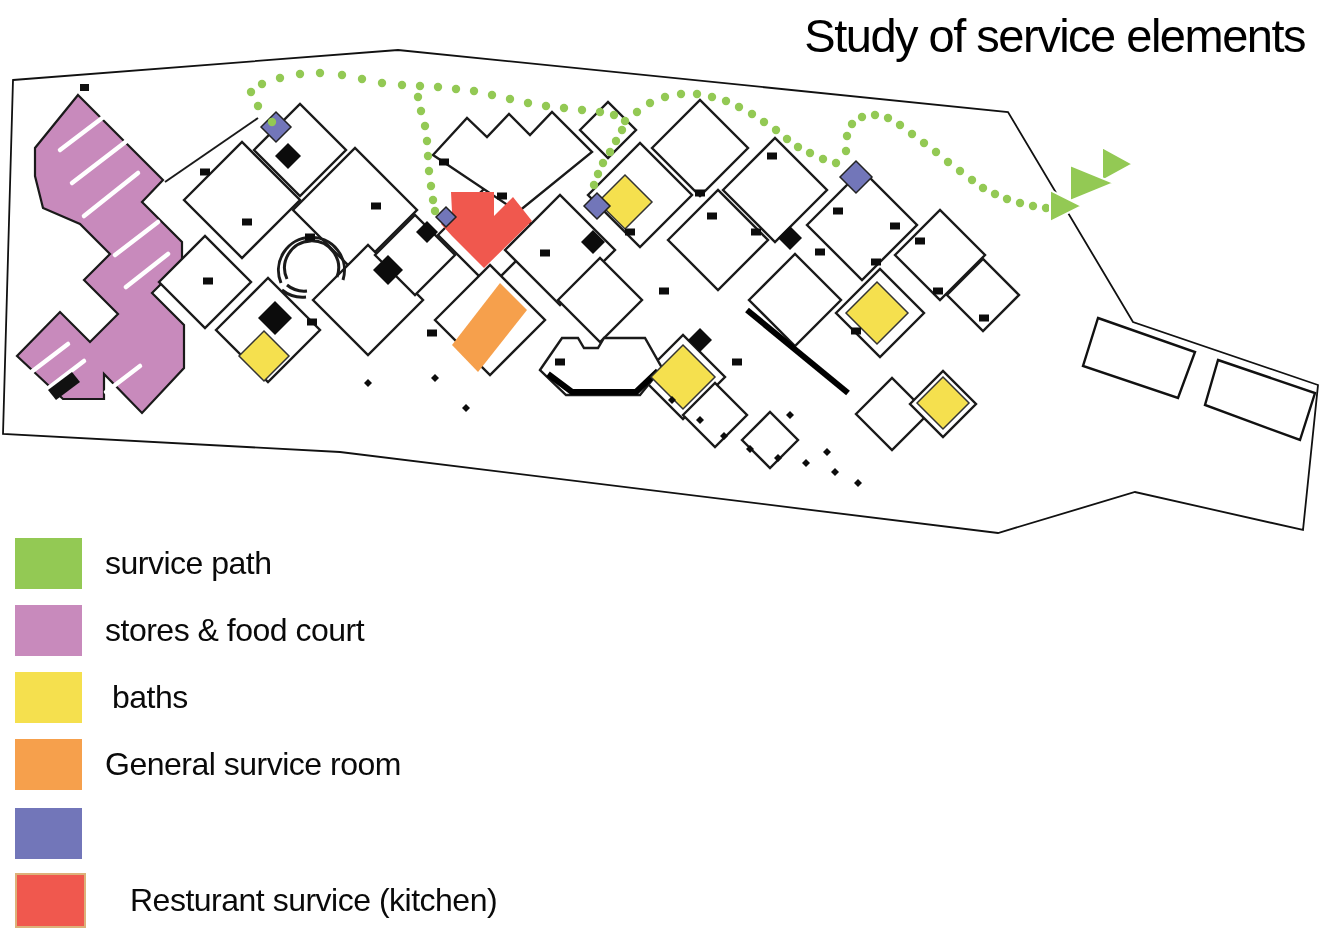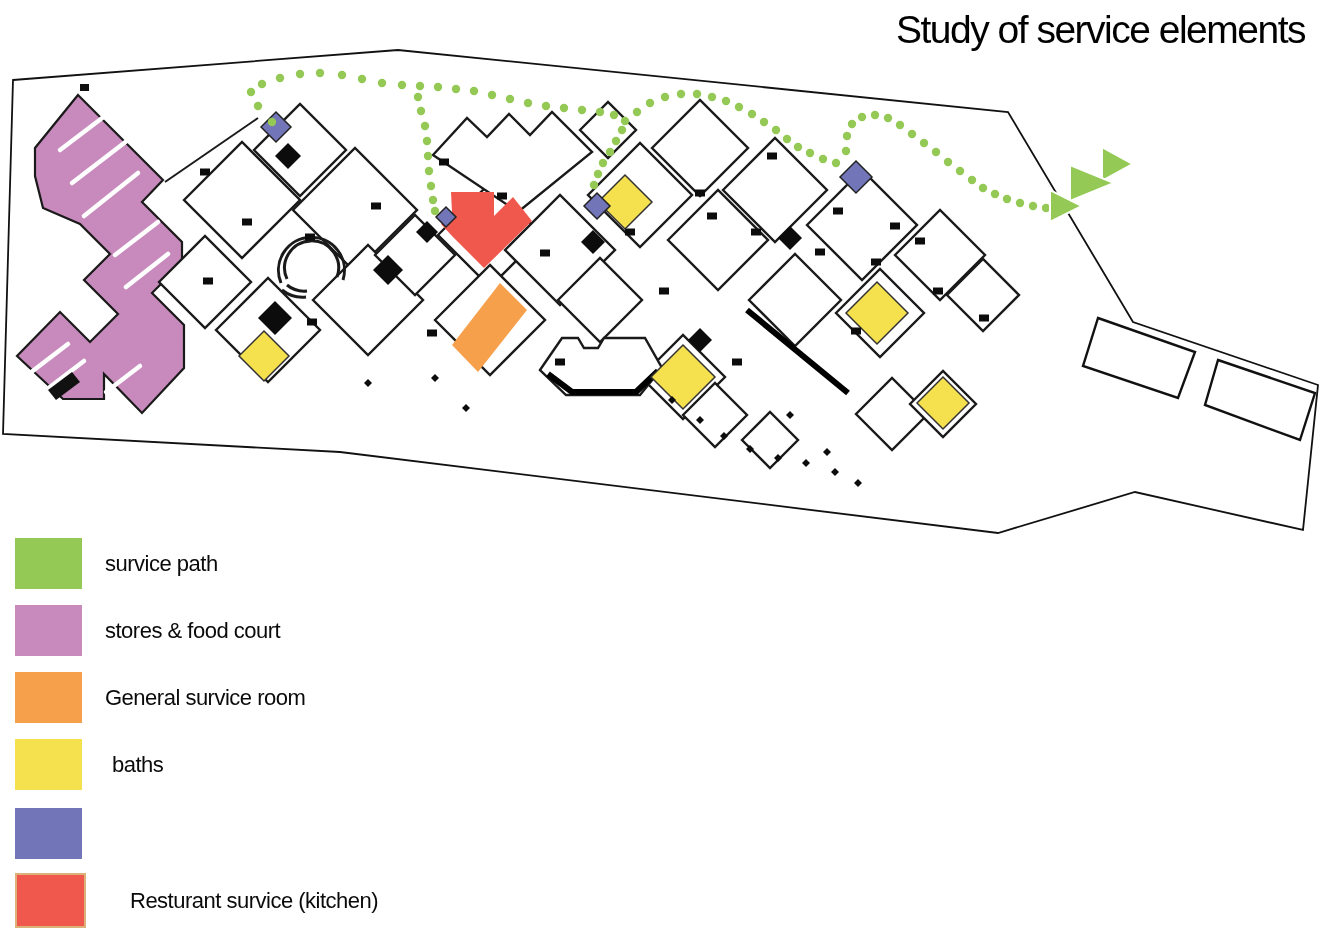--- a/index.html
+++ b/index.html
@@ -1,25 +1,25 @@
 <!DOCTYPE html>
 <html><head>
 <meta charset="utf-8">
 <style>
   html,body{margin:0;padding:0;background:#fff;width:1323px;height:935px;overflow:hidden;
             font-family:"Liberation Sans", sans-serif;}
   #canvas{position:relative;width:1323px;height:935px;background:#fff;}
   #plan-svg{position:absolute;left:0;top:0;}
-  h1#title{position:absolute;top:8px;right:18px;margin:0;font-size:39px;font-weight:500;
+  h1#title{position:absolute;top:8px;right:18px;margin:0;font-size:47px;font-weight:500;
            letter-spacing:-1.5px;color:#000;white-space:nowrap;}
   #legend{position:absolute;left:15px;top:538px;width:620px;}
   .legend-row{display:flex;align-items:center;height:51px;margin-bottom:16px;}
   .legend-row:nth-child(4){margin-bottom:18px;}
   .swatch{width:67px;height:51px;flex:0 0 67px;}
-  .legend-label{margin-left:23px;font-size:22px;color:#0a0a0a;letter-spacing:-0.5px;}
+  .legend-label{margin-left:23px;font-size:32px;color:#0a0a0a;letter-spacing:-0.5px;}
 </style>
 </head>
 <body>
 
 <div id="canvas">
 
   <svg id="plan-svg" width="1323" height="935" viewBox="0 0 1323 935">
 
     <g fill="none" stroke="#111" stroke-width="1.8" stroke-linejoin="miter">
       <polygon points="13,80 398,50 1008,112 1133,322 1318,385 1303,530 1135,492 998,533 340,452 3,434"></polygon>
@@ -259,28 +259,28 @@
   <div id="legend">
       <div class="legend-row">
         <div class="swatch" style="background: rgb(147, 201, 84);"></div>
         <span class="legend-label">survice path</span>
       </div>
       <div class="legend-row">
         <div class="swatch" style="background: rgb(200, 138, 188);"></div>
         <span class="legend-label">stores &amp; food court</span>
       </div>
       <div class="legend-row">
+        <div class="swatch" style="background: rgb(245, 224, 78);"></div>
+        <span class="legend-label" style="margin-left: 30px;">baths</span>
+      </div>
+      <div class="legend-row">
         <div class="swatch" style="background: rgb(246, 160, 76);"></div>
         <span class="legend-label">General survice room</span>
       </div>
       <div class="legend-row">
-        <div class="swatch" style="background: rgb(245, 224, 78);"></div>
-        <span class="legend-label" style="margin-left: 30px;">baths</span>
-      </div>
-      <div class="legend-row">
         <div class="swatch" style="background: rgb(114, 118, 185);"></div>
       </div>
       <div class="legend-row">
         <div class="swatch" style="background: rgb(240, 88, 78); border: 2px solid rgb(221, 178, 122);"></div>
         <span class="legend-label" style="margin-left: 44px;">Resturant survice (kitchen)</span>
       </div>
     </div>
 </div>
 
 </body></html>

